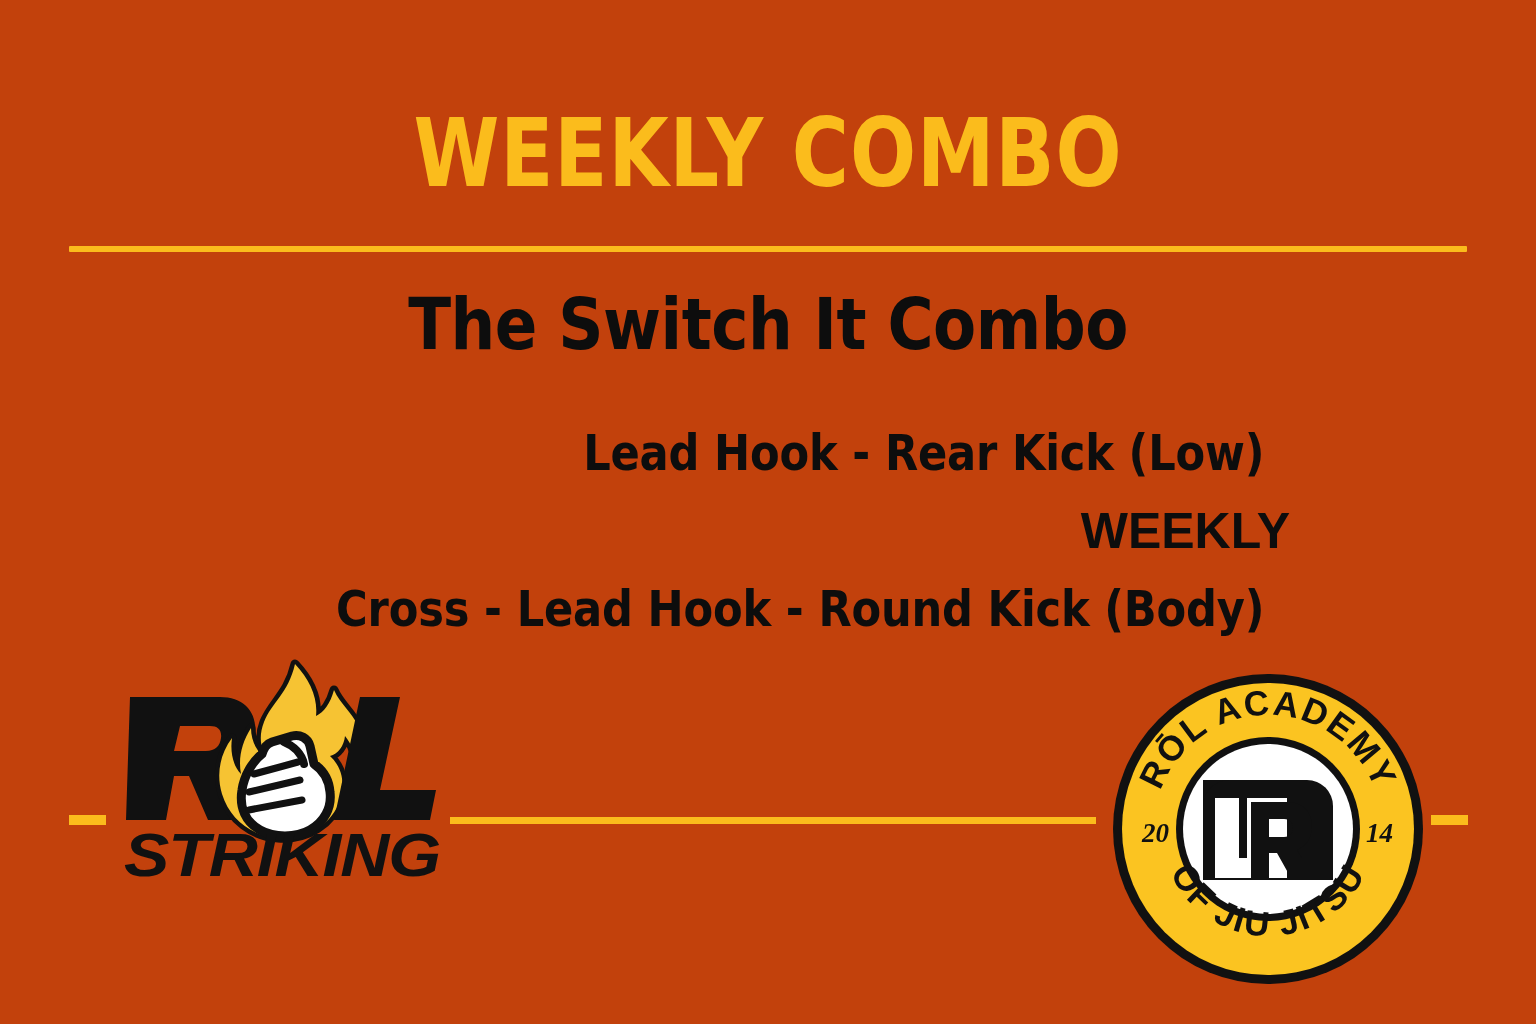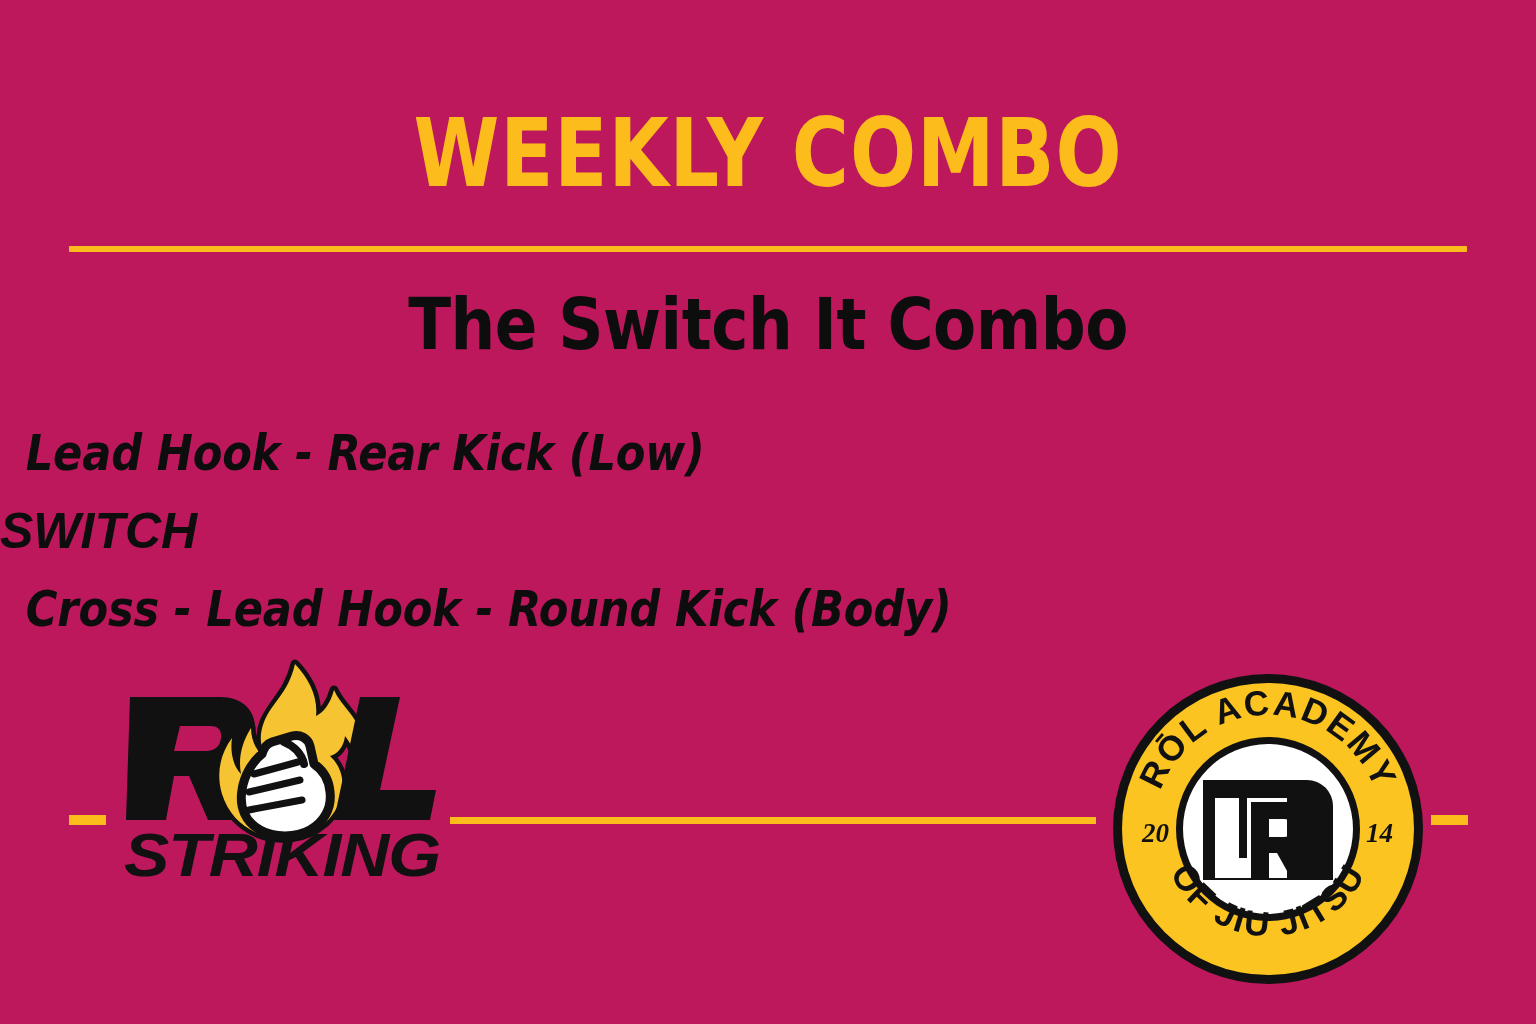--- a/index.html
+++ b/index.html
@@ -11,21 +11,21 @@
     height: 1024px;
     background: #fefefb;
     font-family: "Liberation Sans", sans-serif;
     overflow: hidden;
     position: relative;
   }
 
   .card {
     position: absolute;
     inset: 0;
-    background: #be185d;
+    background: #c2410c;
   }
 
   
   .header-title {
     position: absolute;
     top: 104px;
     left: 0;
     width: 1536px;
     text-align: center;
     color: #fbbc1c;
@@ -66,22 +66,21 @@
     transform-origin: center center;
     white-space: nowrap;
   }
 
   
   .combo-steps {
     position: absolute;
     top: 414px;
     left: 0;
     width: 1290px;
-    text-align: left;
-    font-style: italic;
+    text-align: right;
   }
   .step {
     display: block;
     color: #0d0d0d;
     font-family: "Liberation Sans Narrow", "DejaVu Sans Condensed", "Liberation Sans", sans-serif;
     font-weight: 700;
     font-size: 50px;
     line-height: 78px;
     letter-spacing: -0.2px;
     white-space: nowrap;
@@ -147,21 +146,21 @@
 <div class="card">
 
   <div class="header-title">WEEKLY COMBO</div>
 
   <div class="divider-top"></div>
 
   <div class="combo-title">The Switch It Combo</div>
 
   <div class="combo-steps">
     <span class="step">Lead Hook - Rear Kick (Low)</span>
-    <span class="step wide">SWITCH</span>
+    <span class="step wide">WEEKLY</span>
     <span class="step">Cross - Lead Hook - Round Kick (Body)</span>
   </div>
 
   <div class="divider-dash-left"></div>
   <div class="divider-mid"></div>
   <div class="divider-dash-right"></div>
 
   <div class="striking-logo">
     <svg viewBox="0 0 340 232" xmlns="http://www.w3.org/2000/svg">
 

